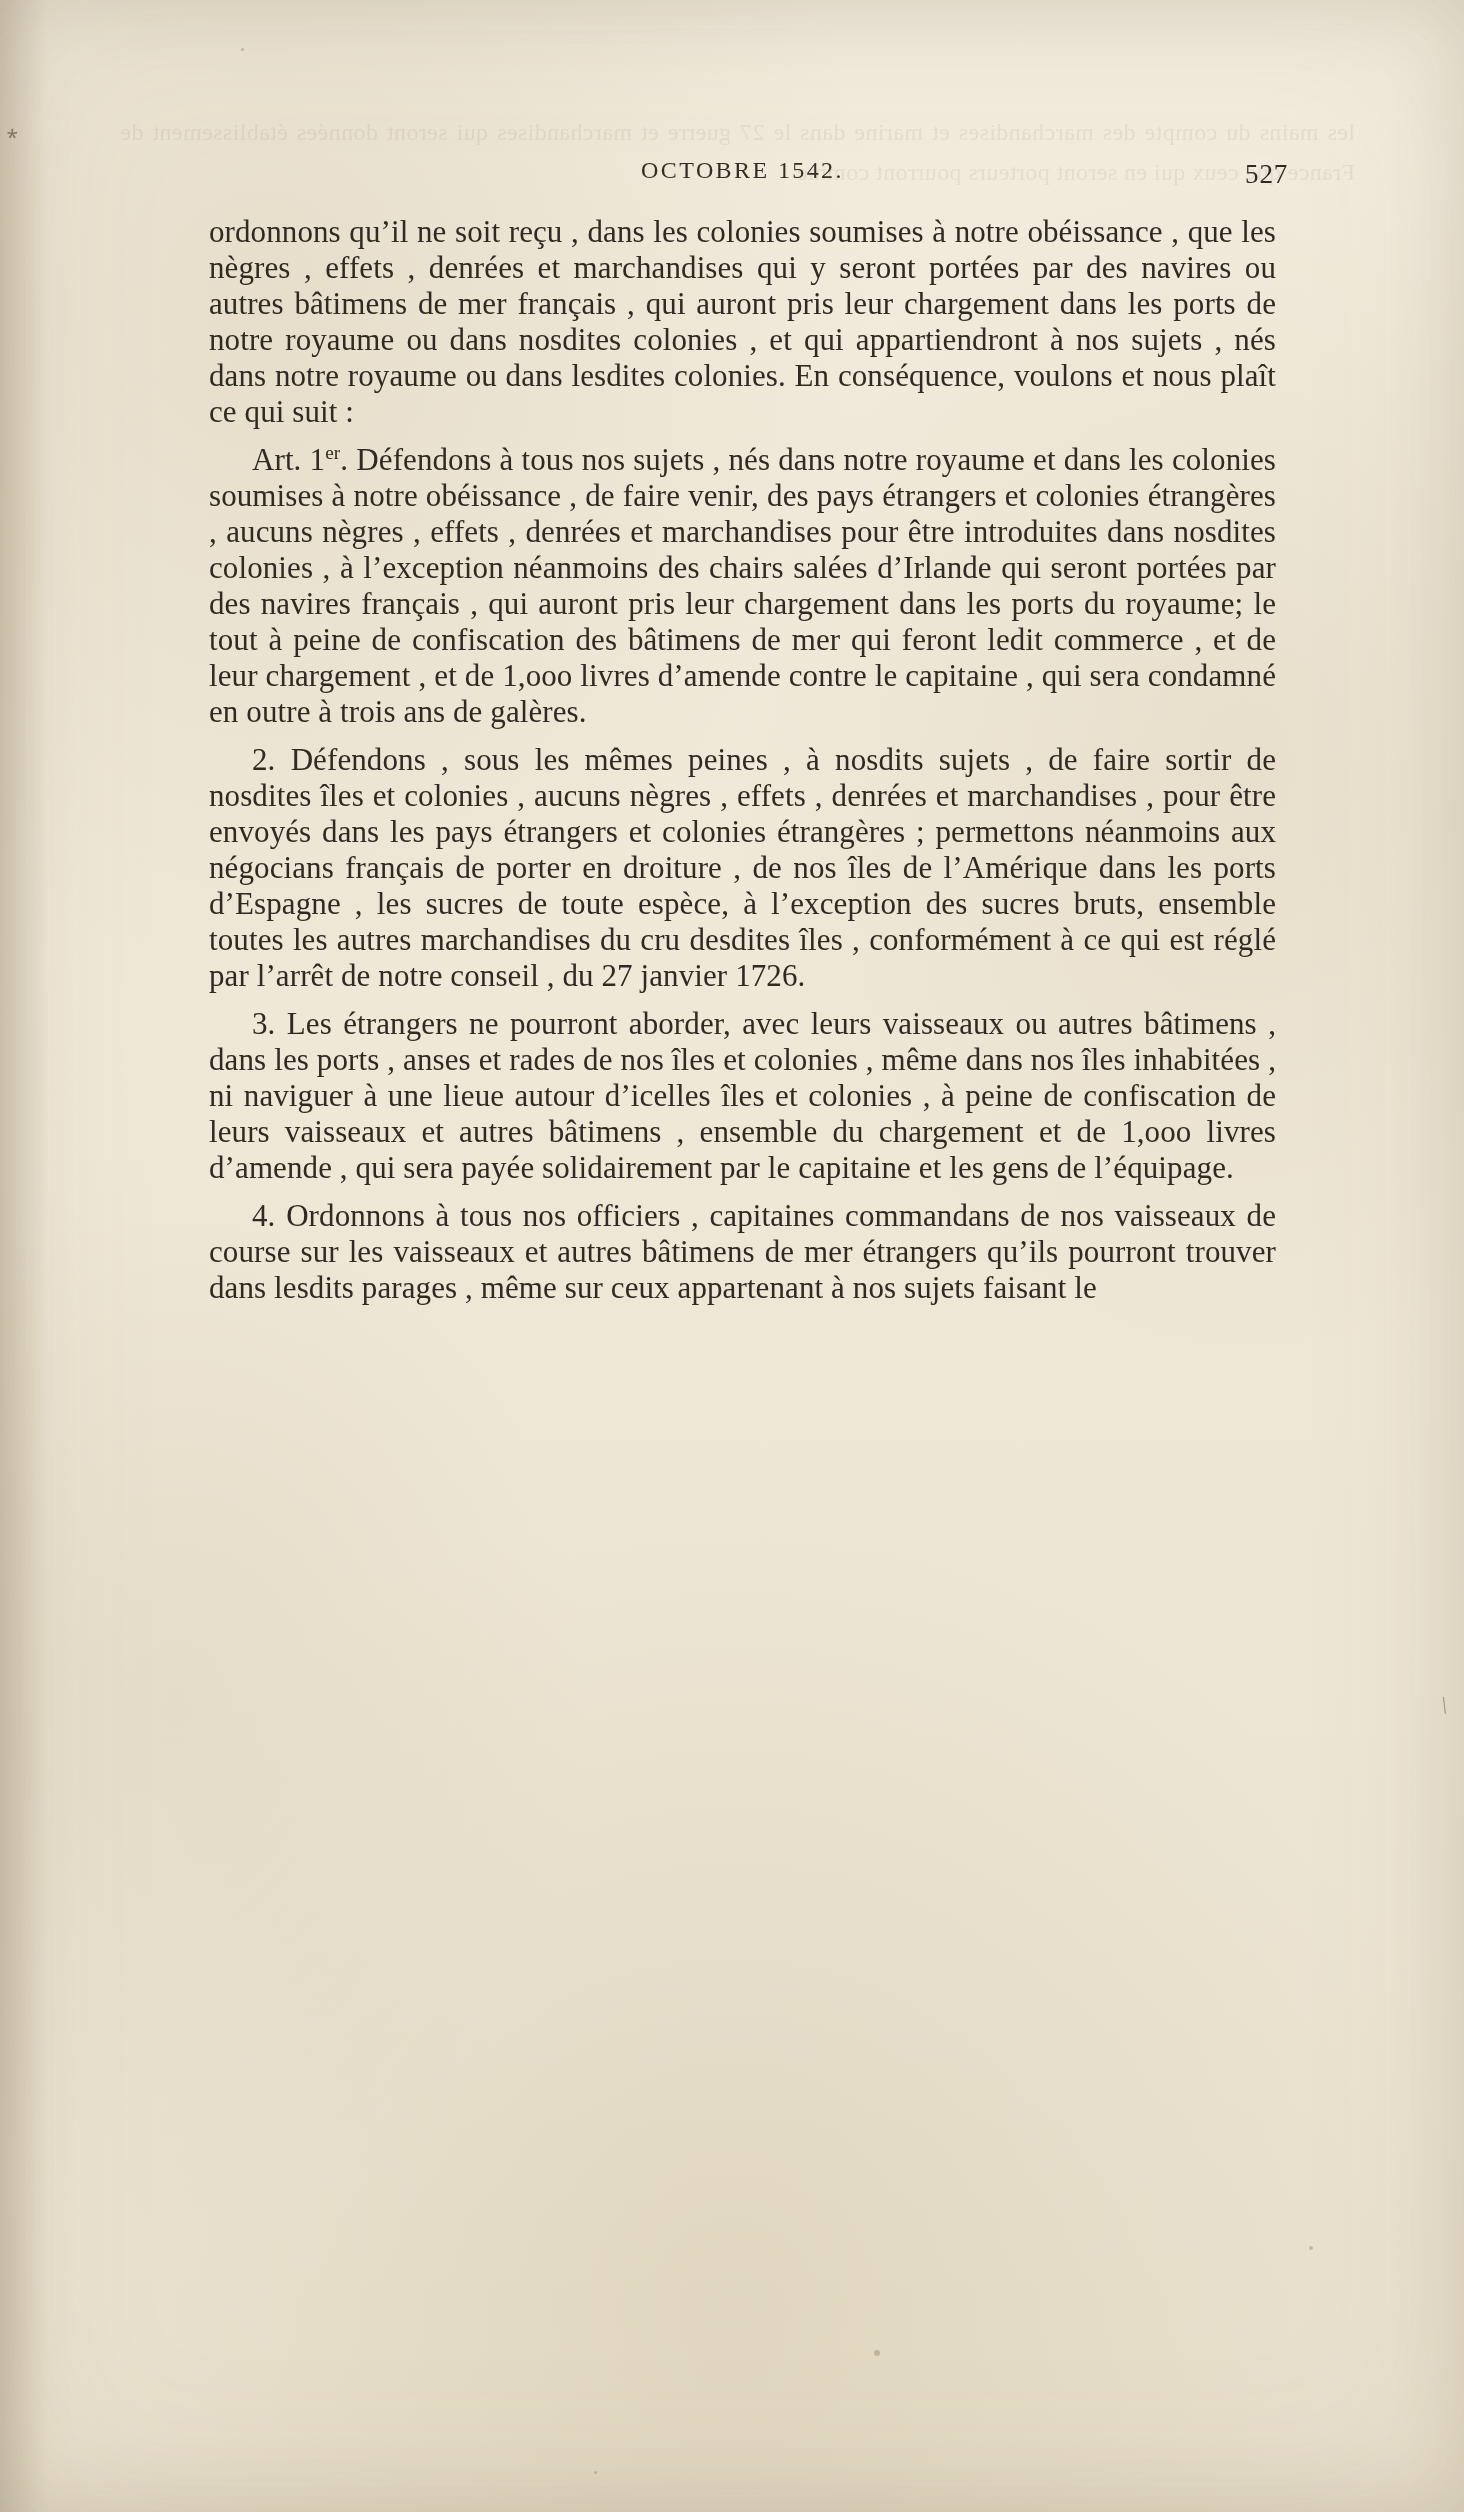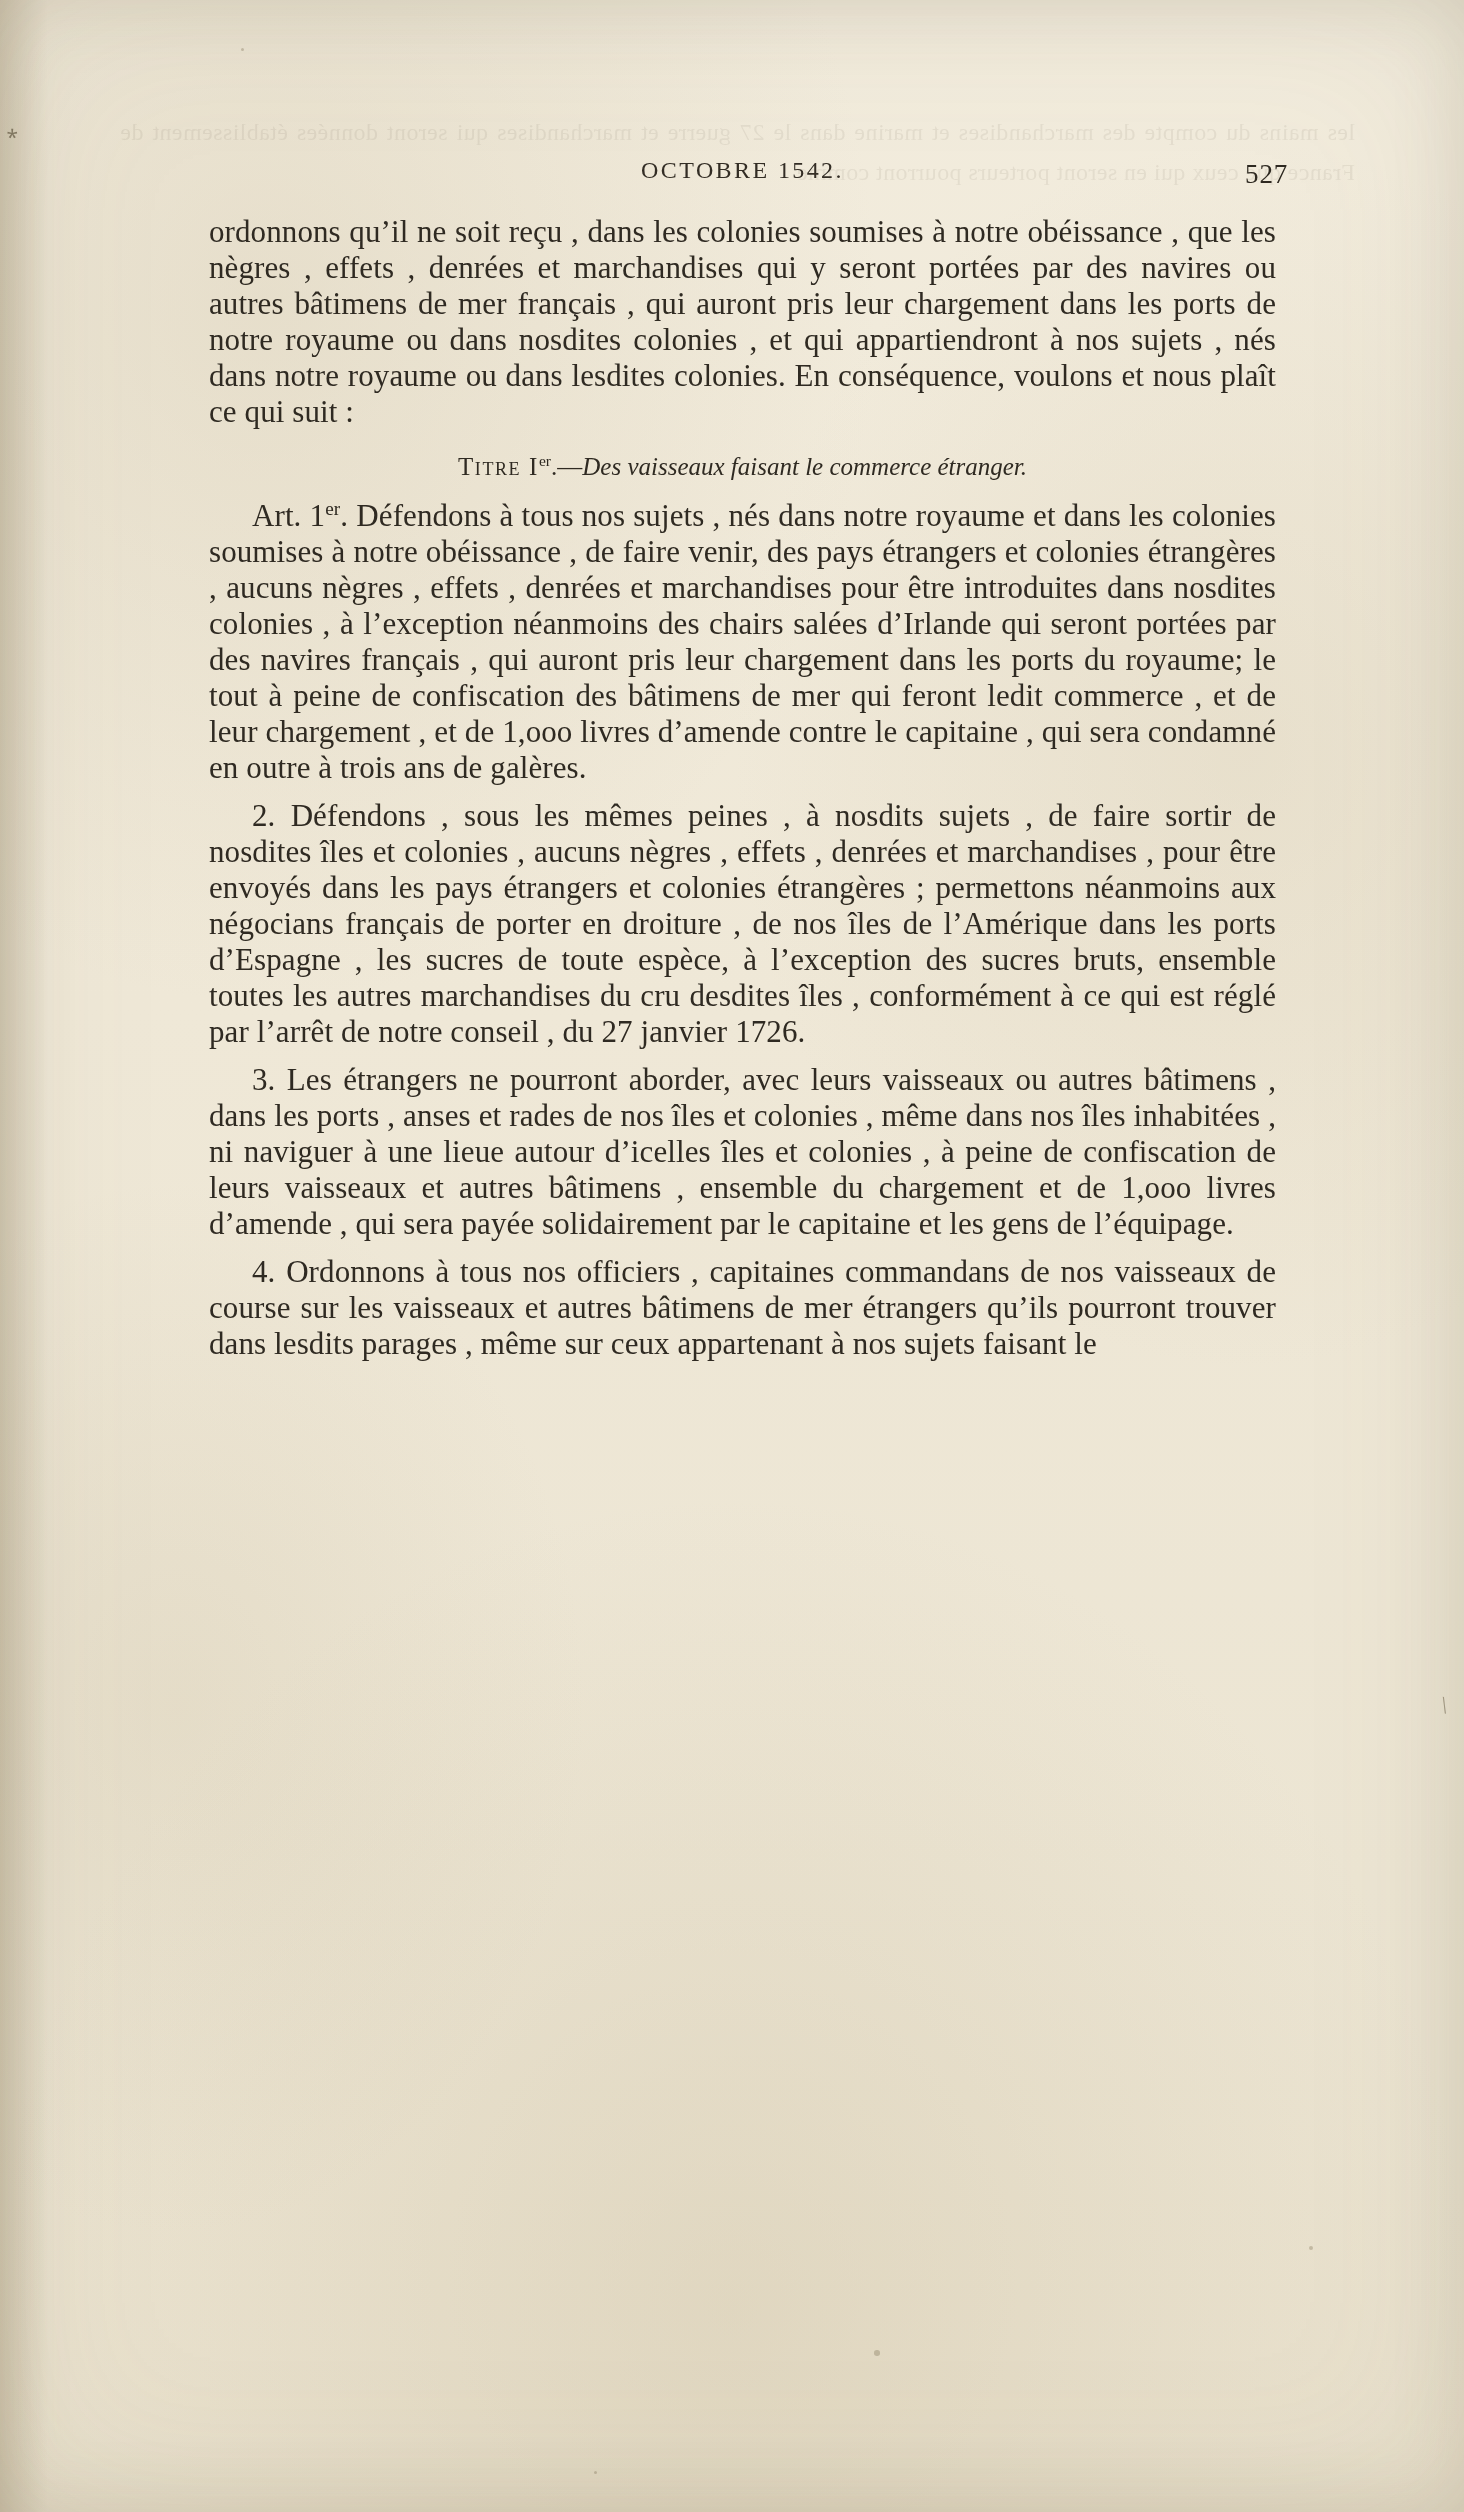--- a/index.html
+++ b/index.html
@@ -165,23 +165,20 @@
 
   <div class="textblock">
 
     <div class="runhead">
       <div class="rh-title">OCTOBRE 1542.</div>
       <div class="rh-num">527</div>
     </div>
 
     <p class="body ink1">ordonnons qu’il ne soit reçu , dans les colonies soumises à notre obéissance , que les nègres , effets , denrées et marchandises qui y seront portées par des navires ou autres bâtimens de mer français , qui auront pris leur chargement dans les ports de notre royaume ou dans nosdites colonies , et qui appartiendront à nos sujets , nés dans notre royaume ou dans lesdites colonies. En conséquence, voulons et nous plaît ce qui suit :</p>
 
-    <p class="titre">
-      <span class="sc">Titre I</span><sup class="rom">er</sup><span class="rom">.—</span><span>Des vaisseaux faisant le commerce étranger.</span>
-    </p>
 
     <p class="body indent ink2">
       <span class="art-lead">Art. 1</span><sup>er</sup><span>.</span>
       <span>Défendons à tous nos sujets , nés dans notre royaume et dans les colonies soumises à notre obéissance , de faire venir, des pays étrangers et colonies étrangères , aucuns nègres , effets , denrées et marchandises pour être introduites dans nosdites colonies , à l’exception néanmoins des chairs salées d’Irlande qui seront portées par des navires français , qui auront pris leur chargement dans les ports du royaume; le tout à peine de confiscation des bâtimens de mer qui feront ledit commerce , et de leur chargement , et de 1,ooo livres d’amende contre le capitaine , qui sera condamné en outre à trois ans de galères.</span>
     </p>
 
     <p class="body indent ink2">
       <span class="art-lead">2.</span>
       <span>Défendons , sous les mêmes peines , à nosdits sujets , de faire sortir de nosdites îles et colonies , aucuns nègres , effets , denrées et marchandises , pour être envoyés dans les pays étrangers et colonies étrangères ; permettons néanmoins aux négocians français de porter en droiture , de nos îles de l’Amérique dans les ports d’Espagne , les sucres de toute espèce, à l’exception des sucres bruts, ensemble toutes les autres marchandises du cru desdites îles , conformément à ce qui est réglé par l’arrêt de notre conseil , du 27 janvier 1726.</span>
     </p>

